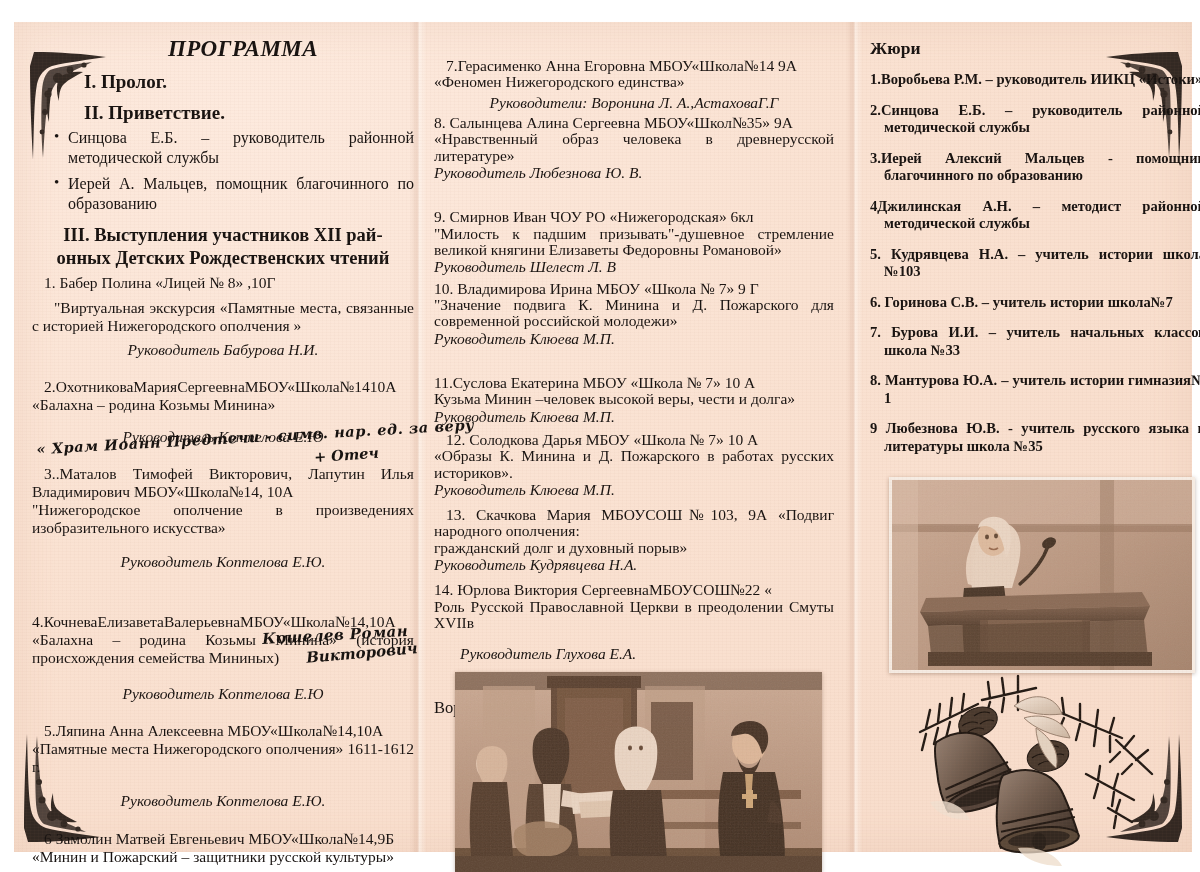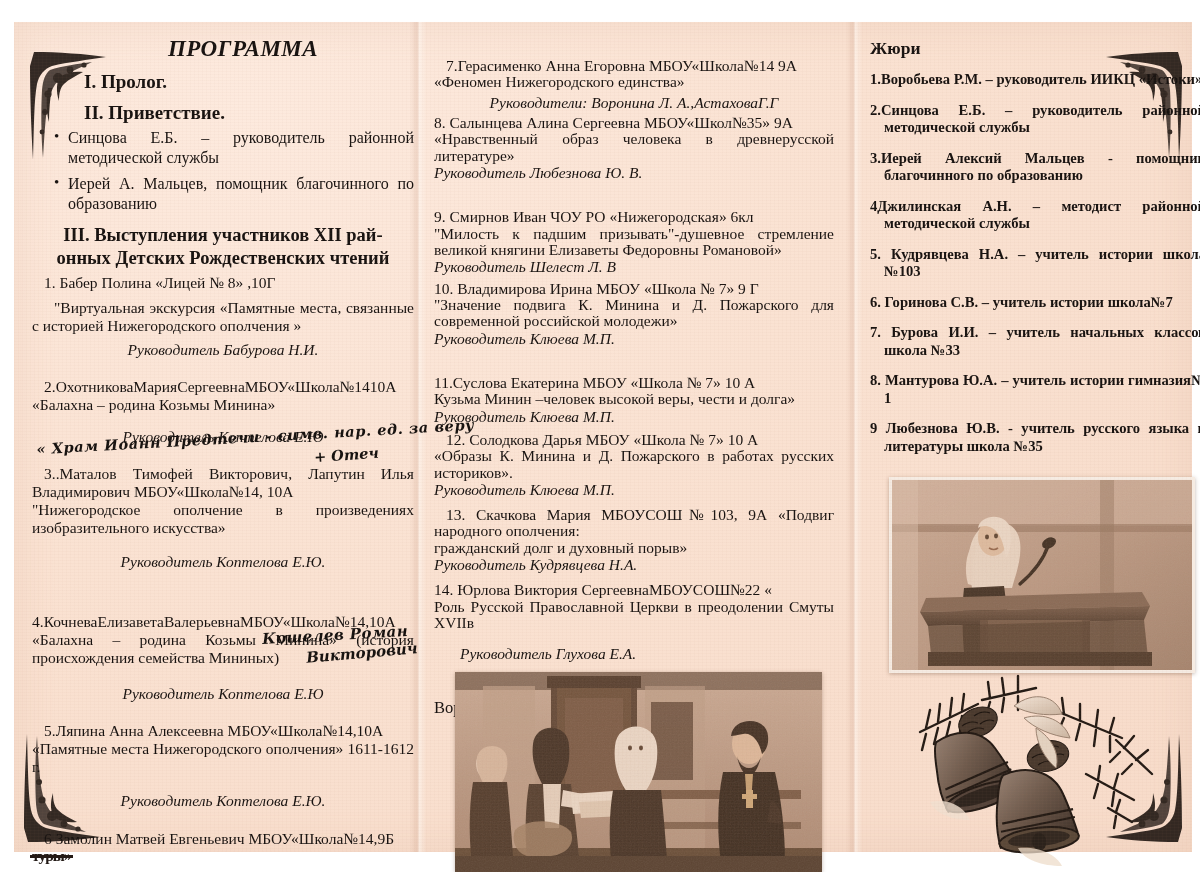--- a/index.html
+++ b/index.html
@@ -269,20 +269,21 @@
       <div class="entry">
         <p class="e-line ind"><span>5.</span><span>Ляпина Анна Алексеевна МБОУ«Школа№14,10А</span></p>
         <p class="e-line">«Памятные места Нижегородского ополчения» 1611-1612 г.</p>
         <p class="sup c" style="margin-top:16px">Руководитель Коптелова Е.Ю.</p>
       </div>
 
       <div class="gap-m"></div>
 
       <div class="entry">
         <p class="e-line ind"><span>6</span><span> Замолин Матвей Евгеньевич МБОУ«Школа№14,9Б</span></p>
+        <p class="e-line">«Минин и Пожарский – защитники русской культуры»</p>
         <p class="e-line" style="margin-top:-1px"><span class="blot">туры»</span></p>
 
       </div>
 
     </div>
 
     <div class="hand h1">« Храм Иоанн Предтечи - симв. нар. ед. за веру</div>
     <div class="hand h1b">+ Отеч</div>
     <div class="hand h2">Кошелев Роман</div>
     <div class="hand h2b">Викторович</div>

